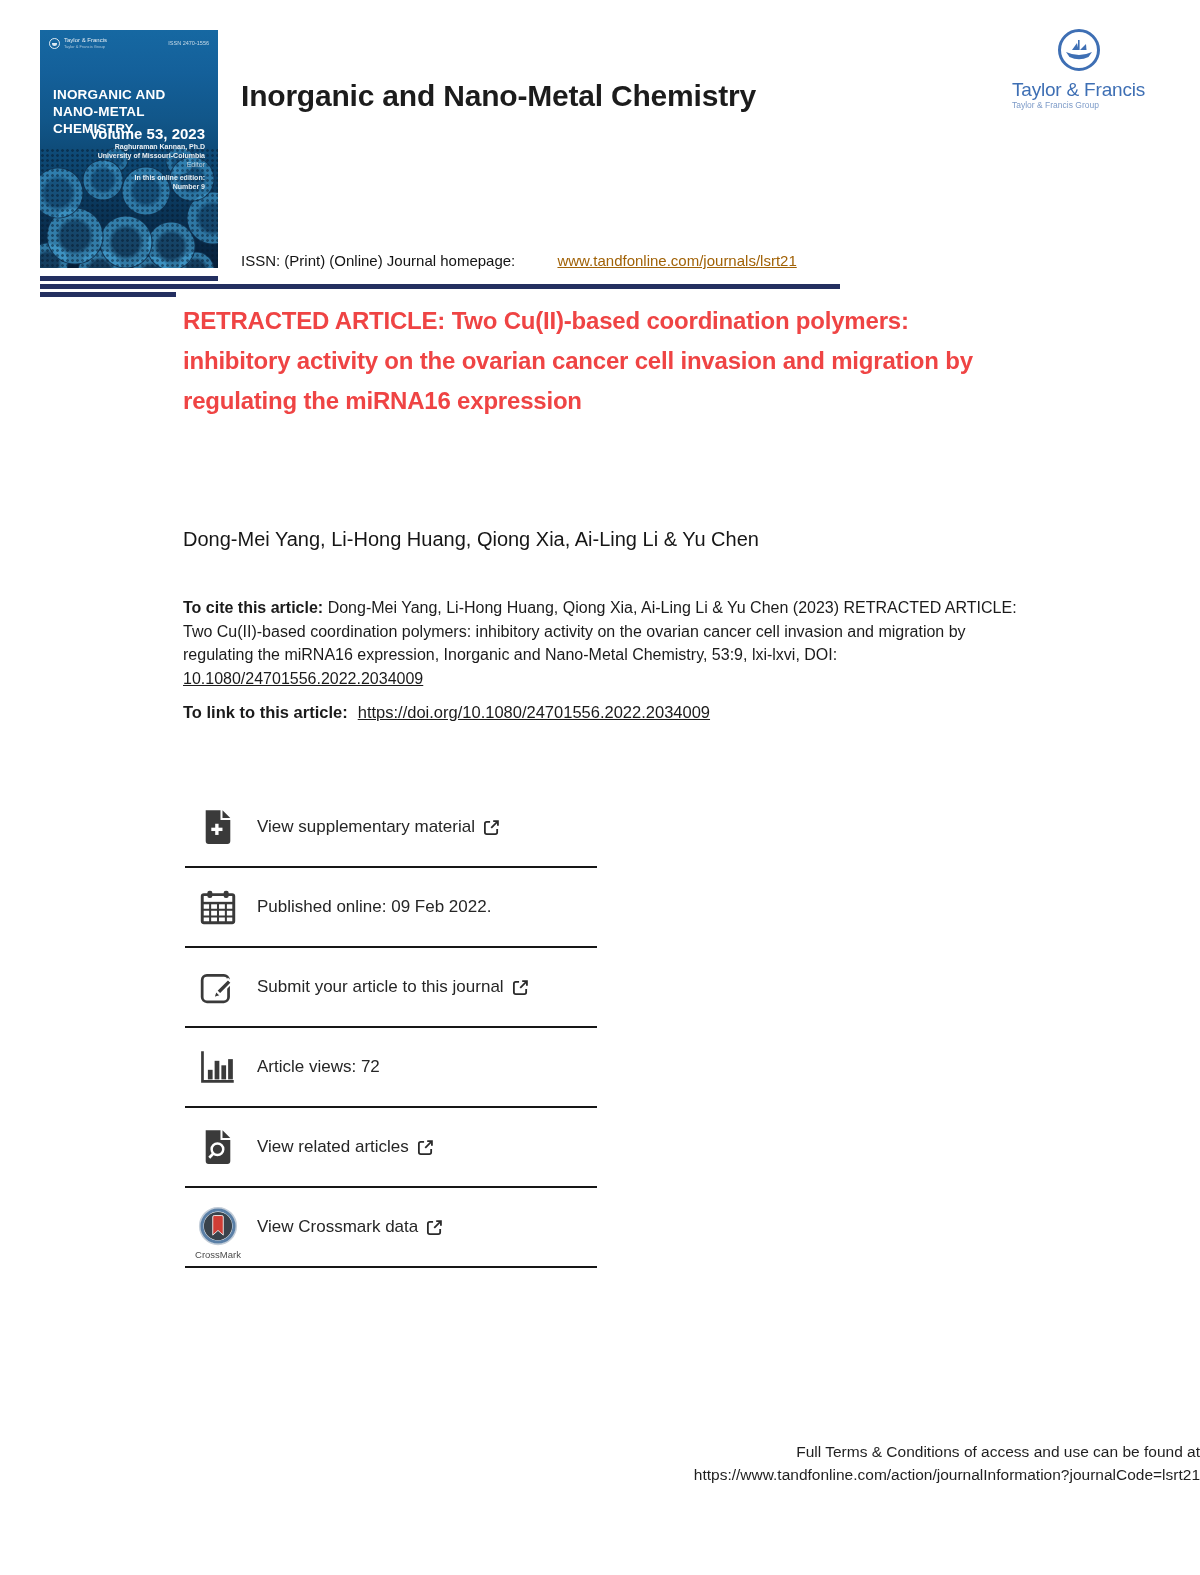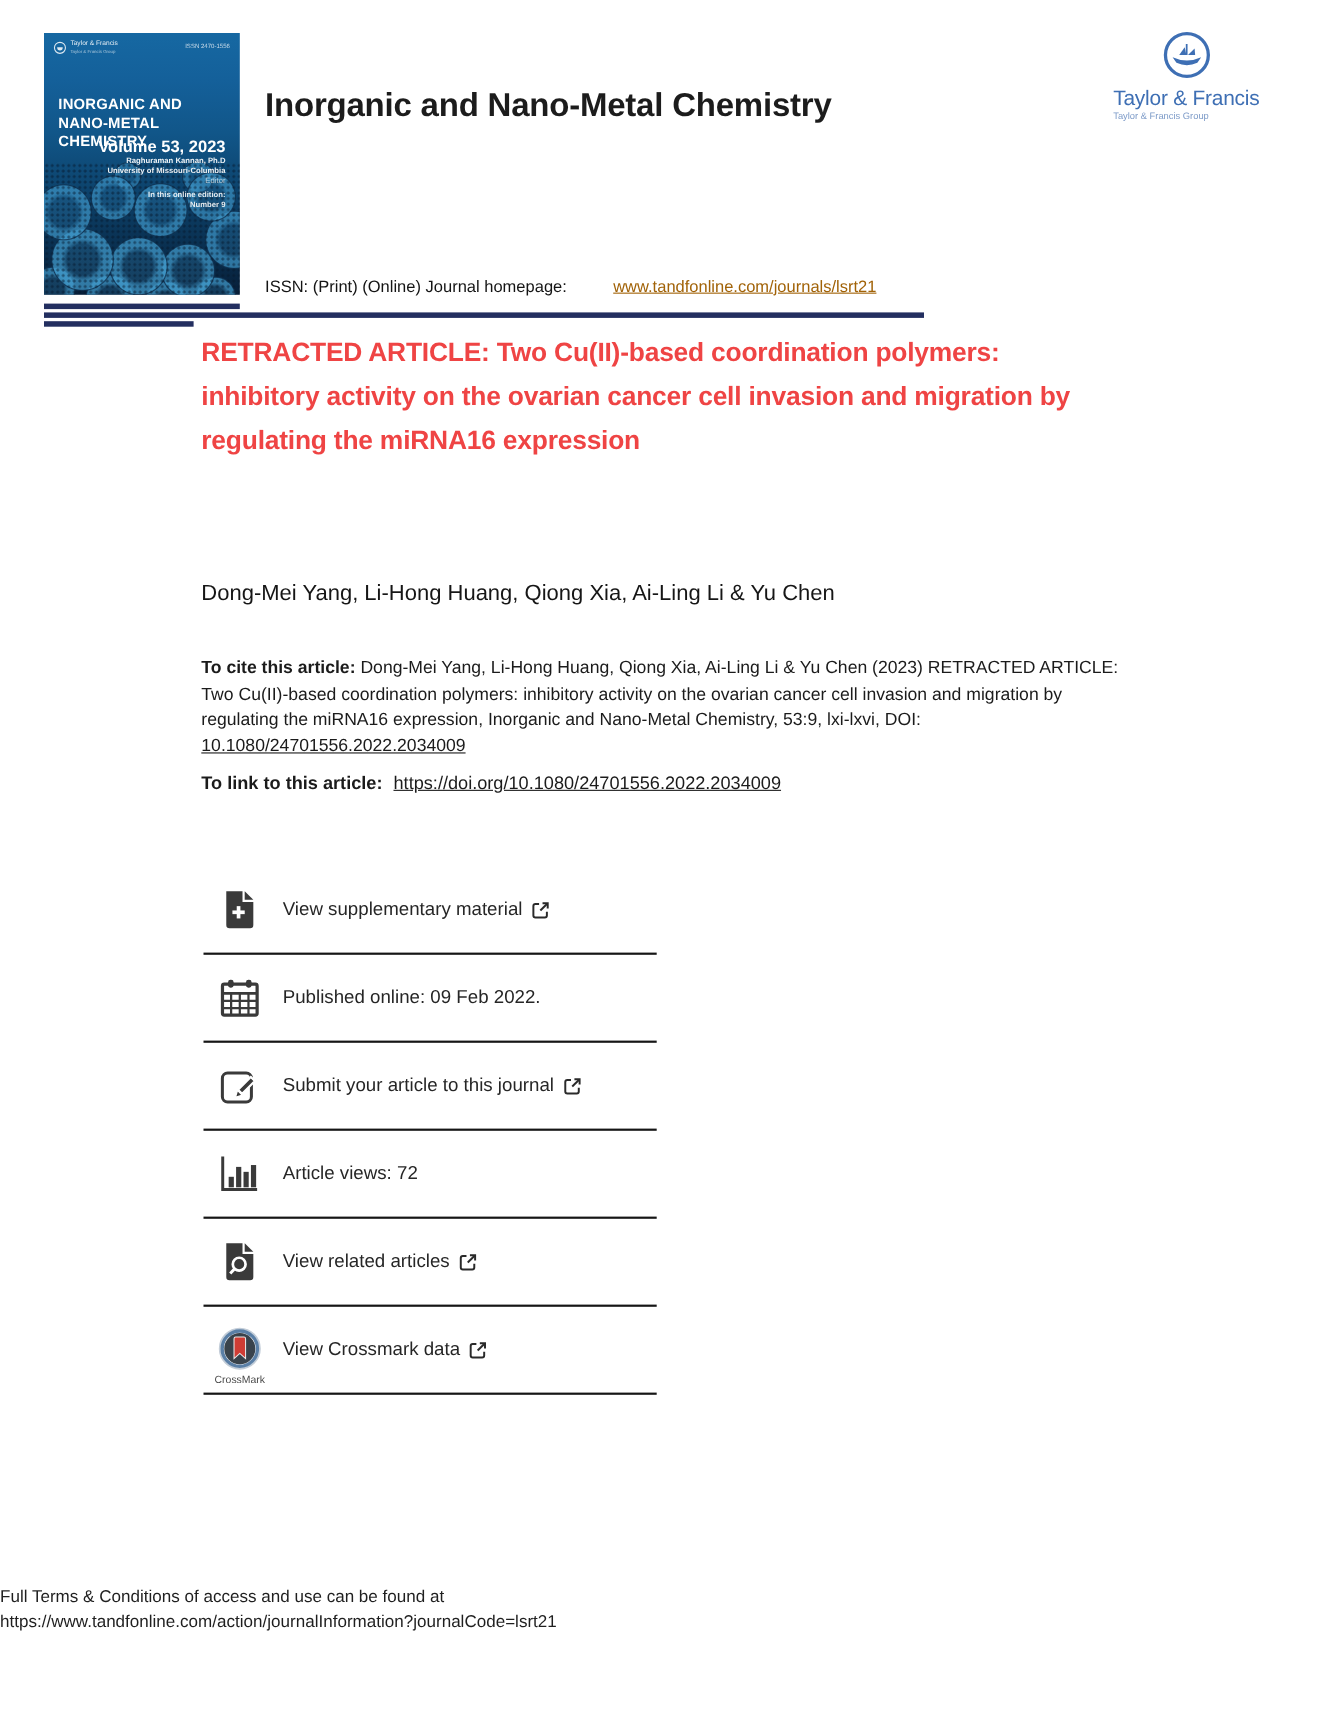--- a/index.html
+++ b/index.html
@@ -128,21 +128,21 @@
   .action-label { font-size: 17px; color: #262626; text-decoration: none; display: flex; align-items: center; }
   .ext { margin-left: 8px; display: inline-flex; }
   .cm-caption {
     position: absolute; left: 50%; transform: translateX(-50%);
     top: 43px; font-size: 9.5px; color: #4a4a4a; white-space: nowrap;
   }
 
   
   .footer {
     left: 0; top: 1440px; width: 1200px;
-    text-align: left; font-size: 15.5px; line-height: 23px; color: #1f1f1f;
+    text-align: right; font-size: 15.5px; line-height: 23px; color: #1f1f1f;
   }
 </style>
 </head>
 <body>
 
 <div class="page">
 
   <div class="abs cover">
     <div class="cover-spheres"></div>
     <div class="cover-topbar">

